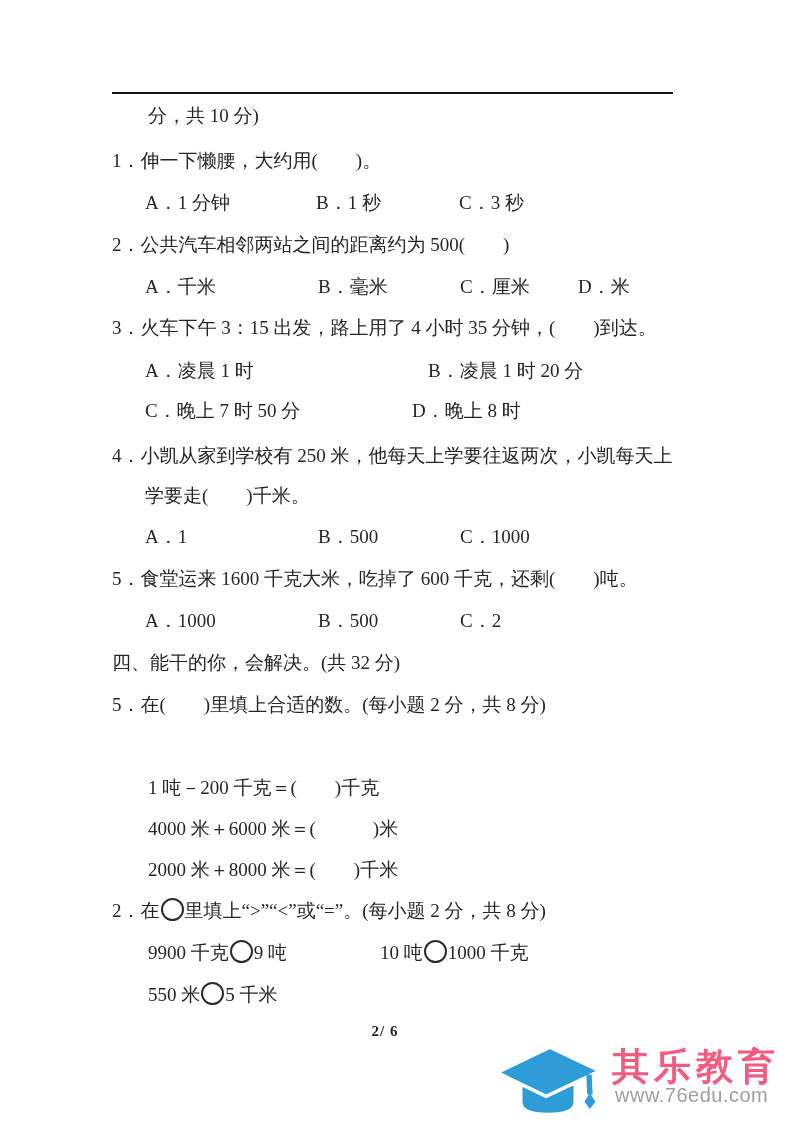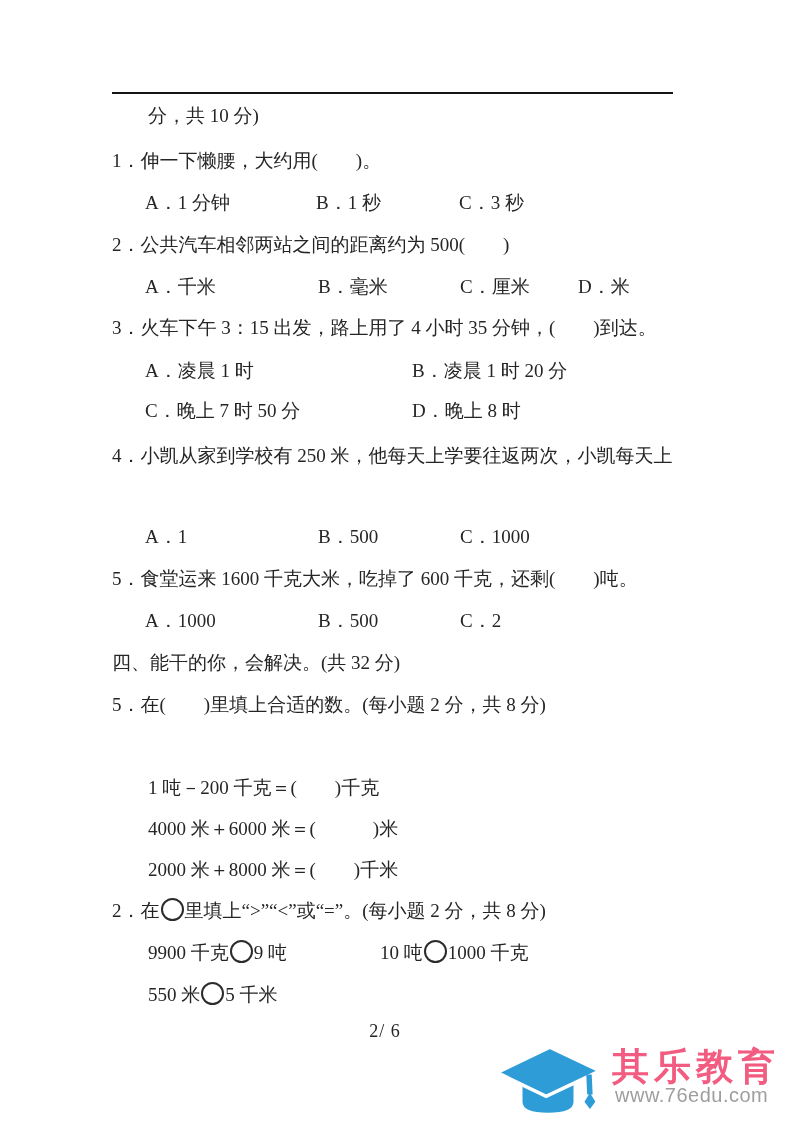--- a/index.html
+++ b/index.html
@@ -7,21 +7,21 @@
     position:relative;width:793px;height:1122px;background:#ffffff;
     font-family:"Liberation Serif","DejaVu Serif",serif;
     color:#252525;overflow:hidden;
   }
   .t{position:absolute;font-size:19px;line-height:26px;white-space:nowrap;}
   .rule{position:absolute;left:112px;top:92px;width:561px;height:2px;background:#151515;}
   .circle{
     display:inline-block;width:19px;height:19px;border:2px solid #2b2b2b;
     border-radius:50%;vertical-align:-4px;margin:0 1px;background:transparent;
   }
-  .pagenum{font-size:18px;font-weight:400;letter-spacing:1px;}
+  .pagenum{font-size:15px;font-weight:700;letter-spacing:1px;}
   .logo{position:absolute;left:492px;top:1032px;width:300px;height:88px;}
   .logo-cap{position:absolute;left:0;top:6px;width:112px;height:82px;}
   .logo-name{
     position:absolute;left:120px;top:10px;
     font-family:Liberation Sans, sans-serif;
     font-weight:700;font-size:37px;letter-spacing:5px;white-space:nowrap;
   }
   .logo-site{
     position:absolute;left:123px;top:52px;
     font-family:"Liberation Sans","DejaVu Sans",sans-serif;
@@ -43,25 +43,26 @@
   <div class="t" style="left:459px;top:190px">C．3 秒</div>
 
   <div class="t" style="left:112px;top:232px">2．公共汽车相邻两站之间的距离约为 500(　　)</div>
   <div class="t" style="left:145px;top:274px">A．千米</div>
   <div class="t" style="left:318px;top:274px">B．毫米</div>
   <div class="t" style="left:460px;top:274px">C．厘米</div>
   <div class="t" style="left:578px;top:274px">D．米</div>
 
   <div class="t" style="left:112px;top:315px">3．火车下午 3：15 出发，路上用了 4 小时 35 分钟，(　　)到达。</div>
   <div class="t" style="left:145px;top:358px">A．凌晨 1 时</div>
-  <div class="t" style="left:412px;top:358px">B．凌晨 1 时 20 分</div>
+  <div class="t" style="left:428px;top:358px">B．凌晨 1 时 20 分</div>
   <div class="t" style="left:145px;top:398px">C．晚上 7 时 50 分</div>
   <div class="t" style="left:412px;top:398px">D．晚上 8 时</div>
 
   <div class="t" style="left:112px;top:443px">4．小凯从家到学校有 250 米，他每天上学要往返两次，小凯每天上</div>
+  <div class="t" style="left:145px;top:483px">学要走(　　)千米。</div>
   <div class="t" style="left:145px;top:524px">A．1</div>
   <div class="t" style="left:318px;top:524px">B．500</div>
   <div class="t" style="left:460px;top:524px">C．1000</div>
 
   <div class="t" style="left:112px;top:566px">5．食堂运来 1600 千克大米，吃掉了 600 千克，还剩(　　)吨。</div>
   <div class="t" style="left:145px;top:608px">A．1000</div>
   <div class="t" style="left:318px;top:608px">B．500</div>
   <div class="t" style="left:460px;top:608px">C．2</div>
 
   <div class="t" style="left:112px;top:650px">四、能干的你，会解决。(共 32 分)</div>

